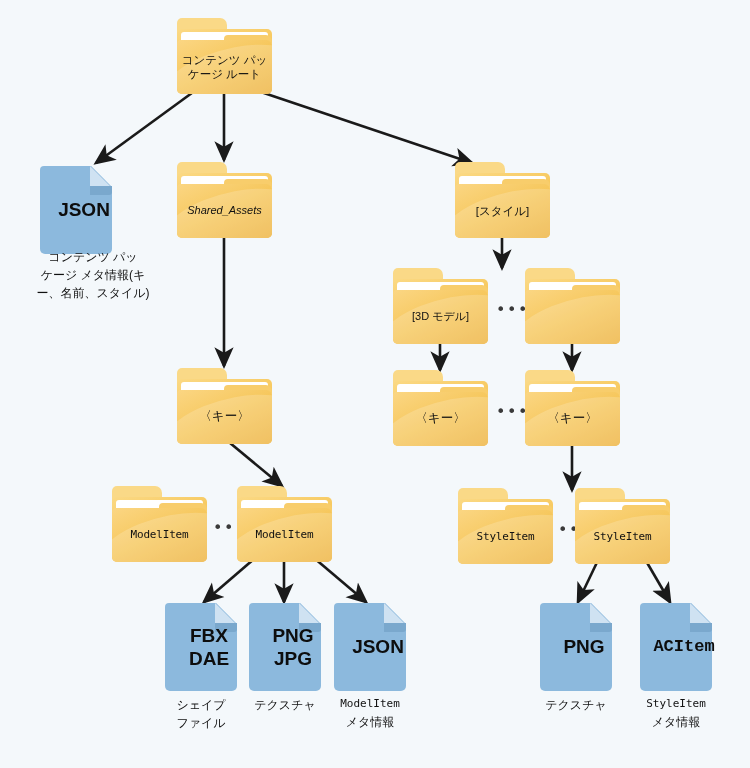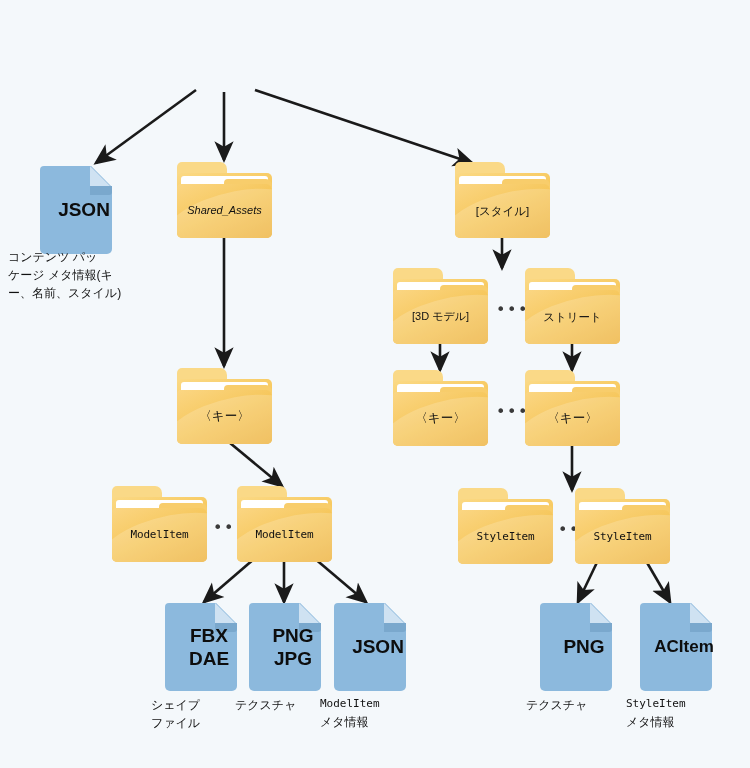--- a/index.html
+++ b/index.html
@@ -154,25 +154,26 @@
     align-items: center;
     justify-content: center;
     gap: 1px;
     font-weight: bold;
     font-size: 19px;
     color: #0d0d0d;
     line-height: 1.15;
     z-index: 3;
     border-radius: 28px;
   }
-  .file .ftext.narrow { font-size: 17px; }
+  .file .ftext.narrow { font-size: 17px; font-family: Liberation Mono, monospace; }
 
   
   .caption {
     position: absolute;
+    text-align: center;
     font-size: 12px;
     line-height: 1.5;
     color: #111;
   }
   .caption.mono { font-family: "DejaVu Sans Mono", monospace; font-size: 11px; }
 
   .ellipsis {
     position: absolute;
     font-size: 16px;
     letter-spacing: 1.5px;
@@ -216,20 +217,28 @@
       <line x1="284" y1="552" x2="284" y2="602"></line>
 
       <line x1="307" y1="552" x2="366" y2="602"></line>
 
       <line x1="601" y1="554" x2="578" y2="602"></line>
 
       <line x1="642" y1="554" x2="670" y2="602"></line>
     </g>
   </svg>
 
+  <div class="node folder" style="left:177px; top:18px;">
+    <div class="tab"></div>
+    <div class="body"></div>
+    <div class="lip"></div>
+    <div class="flap"></div>
+    <div class="front"></div>
+    <div class="flabel small">コンテンツ パッケージ ルート</div>
+  </div>
 
   <div class="node file" style="left:40px; top:166px;">
     <div class="sheet"></div>
     <div class="fold"></div>
     <div class="foldlip"></div>
     <div class="ftext">
       <span>JSON</span>
     </div>
   </div>
   <div class="caption" style="left:8px; top:248px; width:170px;">
@@ -266,21 +275,20 @@
   </div>
 
   <div class="ellipsis" style="left:496px; top:300px;">•••</div>
 
   <div class="node folder" style="left:525px; top:268px;">
     <div class="tab"></div>
     <div class="body"></div>
     <div class="lip"></div>
     <div class="flap"></div>
     <div class="front"></div>
-    <div class="flabel small">ストリート</div>
   </div>
 
   <div class="node folder" style="left:177px; top:368px;">
     <div class="tab"></div>
     <div class="body"></div>
     <div class="lip"></div>
     <div class="flap"></div>
     <div class="front"></div>
     <div class="flabel">〈キー〉</div>
   </div>

